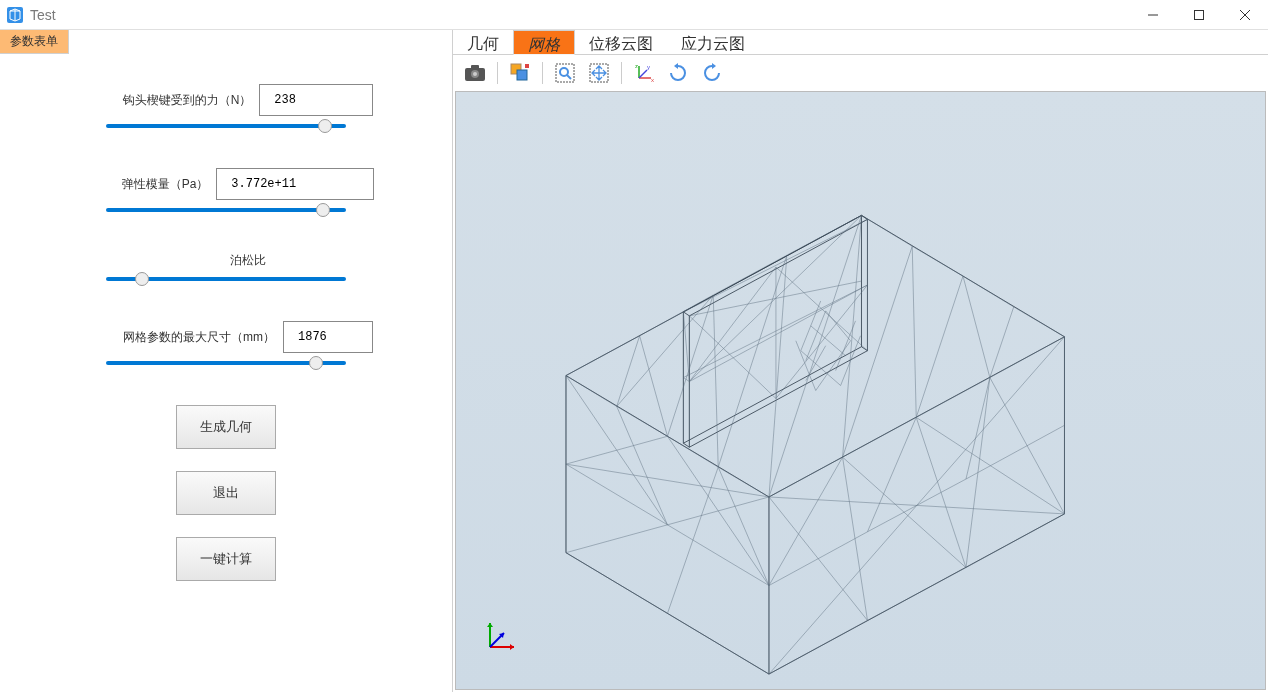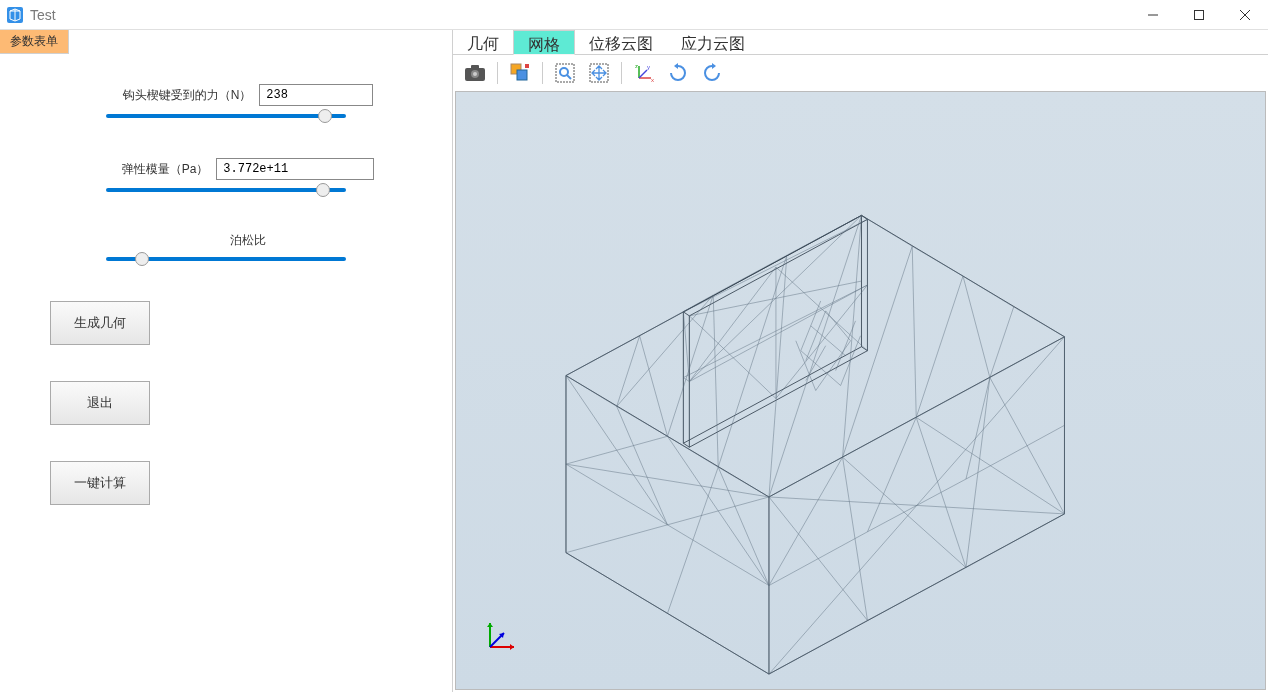--- a/index.html
+++ b/index.html
@@ -12,35 +12,35 @@
 .titlebar .win-btn { width: 46px; height: 30px; display: flex; align-items: center; justify-content: center; color: #666; font-size: 12px; }
 
 .main { display: flex; height: 662px; }
 
 .sidebar { width: 453px; height: 100%; border-right: 1px solid #d0d0d0; background: #fff; display: flex; flex-direction: column; }
 .param-tab { font-size: 12px; padding: 3px 10px; color: #333; border: 1px solid #d0d0d0; border-top: none; border-left: none; width: fit-content; background: #fdba74; }
 .params { padding: 30px 50px 0 50px; }
 .param-group { margin-bottom: 40px; }
 .param-row { display: flex; align-items: center; justify-content: center; gap: 8px; margin-bottom: 8px; }
 .param-label { font-size: 12px; color: #333; text-align: right; margin-left: 44px; }
-.param-input { border: 1px solid #888; padding: 3px 6px; font-size: 12px; font-family: "Courier New", monospace; width: 158px; height: 22px; }
+.param-input { border: 1px solid #888; padding: 3px 14px; font-size: 12px; font-family: "Courier New", monospace; width: 158px; height: 32px; }
 .param-input.wide { width: 206px; }
 .param-input.narrow { width: 90px; }
 .slider-wrap { display: flex; justify-content: center; }
 .slider { -webkit-appearance: none; width: 240px; height: 4px; background: #0078d4; border-radius: 2px; outline: none; }
 .slider::-webkit-slider-thumb { -webkit-appearance: none; width: 14px; height: 14px; background: #eee; border: 1px solid #999; border-radius: 50%; cursor: pointer; }
 .slider::-moz-range-thumb { width: 14px; height: 14px; background: #eee; border: 1px solid #999; border-radius: 50%; cursor: pointer; }
 
-.action-btns { display: flex; flex-direction: column; align-items: flex-start; gap: 36px; margin-top: 14px; }
+.action-btns { display: flex; flex-direction: column; align-items: center; gap: 22px; margin-top: 14px; }
 .action-btn { width: 100px; height: 44px; background: linear-gradient(#fafafa, #e6e6e6); border: 1px solid #aaa; font-size: 13px; color: #333; cursor: pointer; }
 
 .content { flex: 1; display: flex; flex-direction: column; }
 .view-tabs { display: flex; border-bottom: 1px solid #d0d0d0; height: 25px; }
 .view-tab { padding: 4px 14px; font-size: 16px; color: #333; cursor: pointer; }
-.view-tab.active { background: #5eead4; border: 1px solid #d0d0d0; border-bottom: 1px solid #f4f4f4; margin-bottom: -1px; }
+.view-tab.active { background: #f97316; border: 1px solid #d0d0d0; border-bottom: 1px solid #f4f4f4; margin-bottom: -1px; font-style: italic; }
 
 .toolbar { display: flex; gap: 6px; align-items: center; padding: 4px 8px; height: 36px; }
 .tool { width: 28px; height: 28px; display: flex; align-items: center; justify-content: center; cursor: pointer; border-radius: 2px; }
 .tool-sep { width: 1px; height: 22px; background: #ccc; margin: 0 2px; }
 
 .viewport { flex: 1; background: linear-gradient(#d4dfe8, #cddae5); position: relative; margin: 0 2px 2px 2px; border: 1px solid #bbb; }
 .triad { position: absolute; bottom: 28px; left: 24px; }
 .mesh-svg { position: absolute; top: 0; left: 0; width: 100%; height: 100%; }
 </style>
 </head>
@@ -100,20 +100,29 @@
 
       <div class="param-group">
         <div class="param-row">
           <span class="param-label">泊松比</span>
         </div>
         <div class="slider-wrap">
             <input type="range" class="slider" min="0" max="100" value="13" style="">
           </div>
       </div>
 
+      <div class="param-group">
+        <div class="param-row">
+          <span class="param-label">网格参数的最大尺寸（mm）</span>
+          <input class="param-input narrow" value="1876" style="">
+        </div>
+        <div class="slider-wrap">
+            <input type="range" class="slider" min="0" max="100" value="90" style="">
+          </div>
+      </div>
 
       <div class="action-btns">
         <button class="action-btn">生成几何</button>
         <button class="action-btn">退出</button>
         <button class="action-btn">一键计算</button>
       </div>
     </div>
   </div>
 
   <div class="content">

